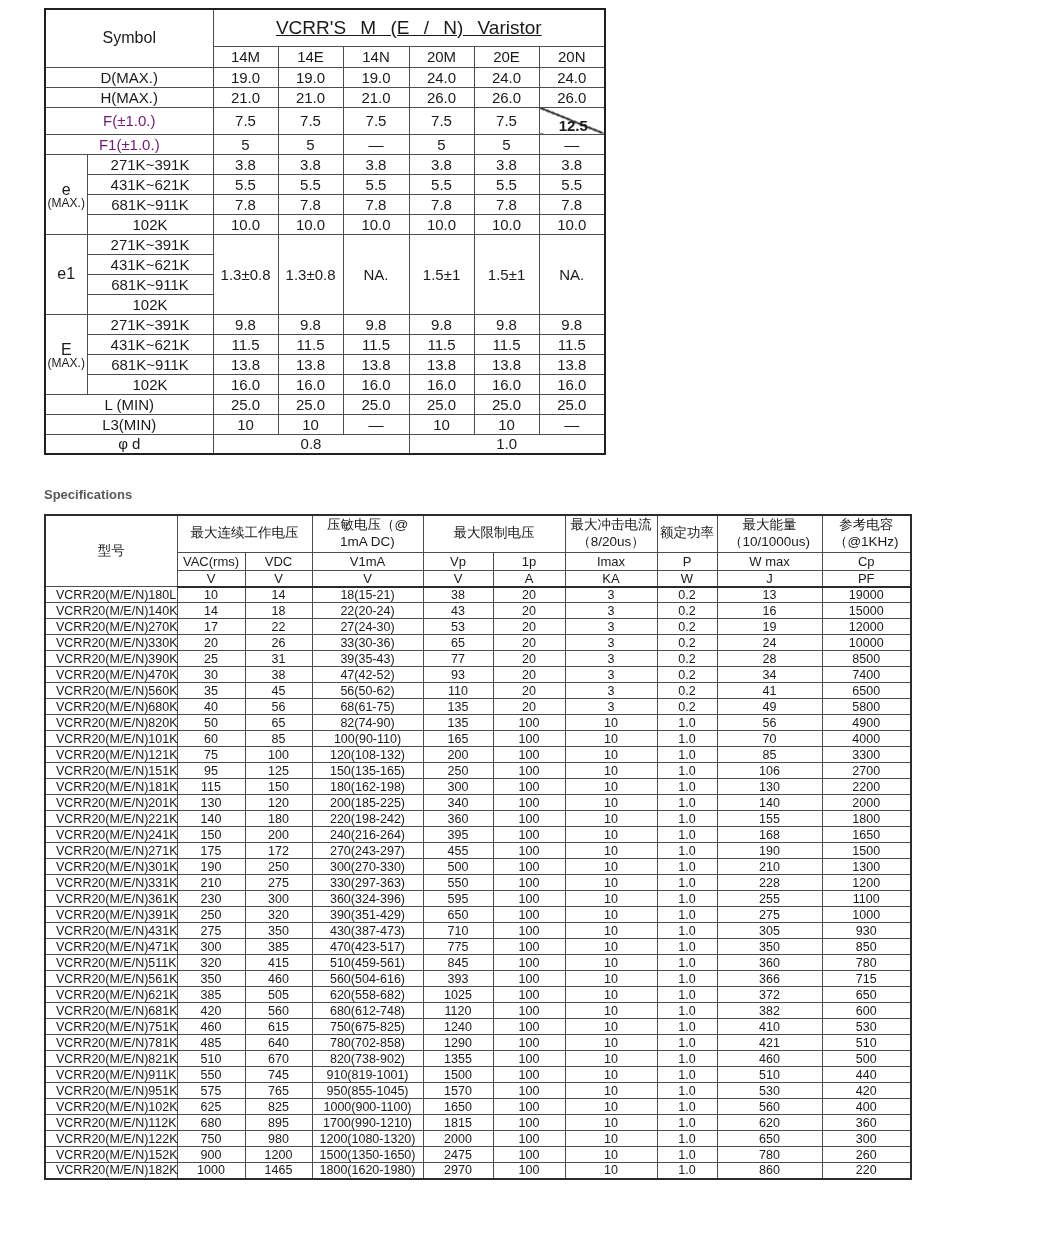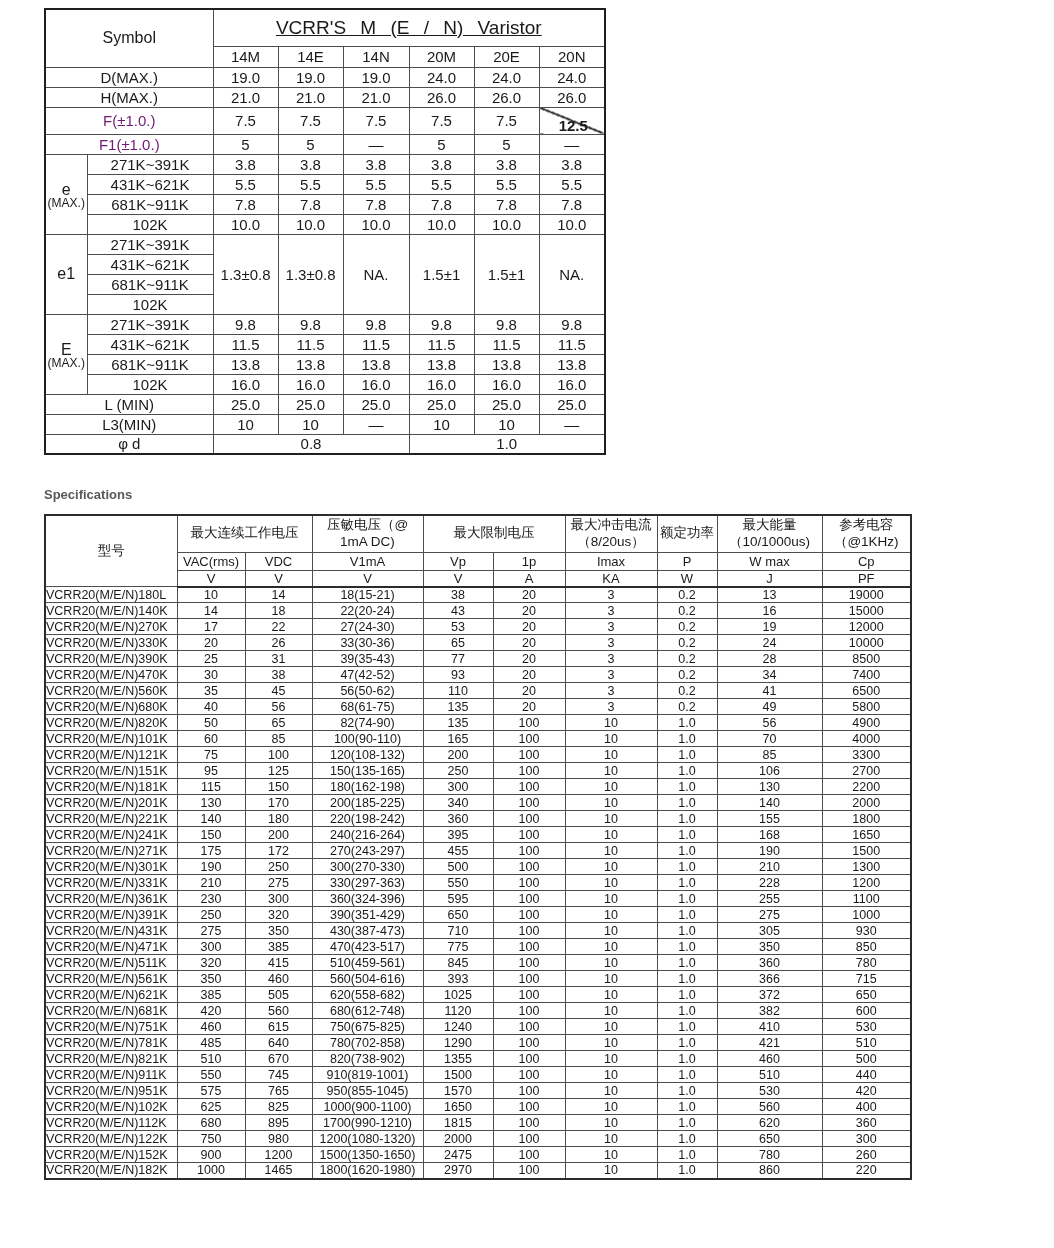--- a/index.html
+++ b/index.html
@@ -46,21 +46,21 @@
     border:2px solid #2b2b2b;
   }
   table.spec th, table.spec td {
     border:1px solid #4d4d4d; padding:0; text-align:center;
     vertical-align:middle; overflow:hidden;
   }
   table.spec thead tr.group th { height:37px; font-size:13.5px; font-weight:normal; line-height:1.25; }
   table.spec thead tr.names th { height:18px; font-size:13px;  font-weight:normal;text-align:center; }
   table.spec thead tr.units th { height:16px; font-size:13px;  font-weight:normal; border-bottom:2px solid #2b2b2b; }
   table.spec td { font-size:12.5px; height:16px; white-space:nowrap; }
-  table.spec td.model { text-align:left; padding-left:0; }
+  table.spec td.model { text-align:left; padding-left:10px; }
 </style>
 </head>
 <body>
 
 <div class="page">
 
   <table class="dim">
     <colgroup>
       <col style="width:42px">
         <col style="width:126px">
@@ -447,21 +447,21 @@
           <td>300</td>
           <td>100</td>
           <td>10</td>
           <td>1.0</td>
           <td>130</td>
           <td>2200</td>
         </tr>
         <tr>
           <td class="model">VCRR20(M/E/N)201K</td>
           <td>130</td>
-          <td>170</td>
+          <td>120</td>
           <td>200(185-225)</td>
           <td>340</td>
           <td>100</td>
           <td>10</td>
           <td>1.0</td>
           <td>140</td>
           <td>2000</td>
         </tr>
         <tr>
           <td class="model">VCRR20(M/E/N)221K</td>

